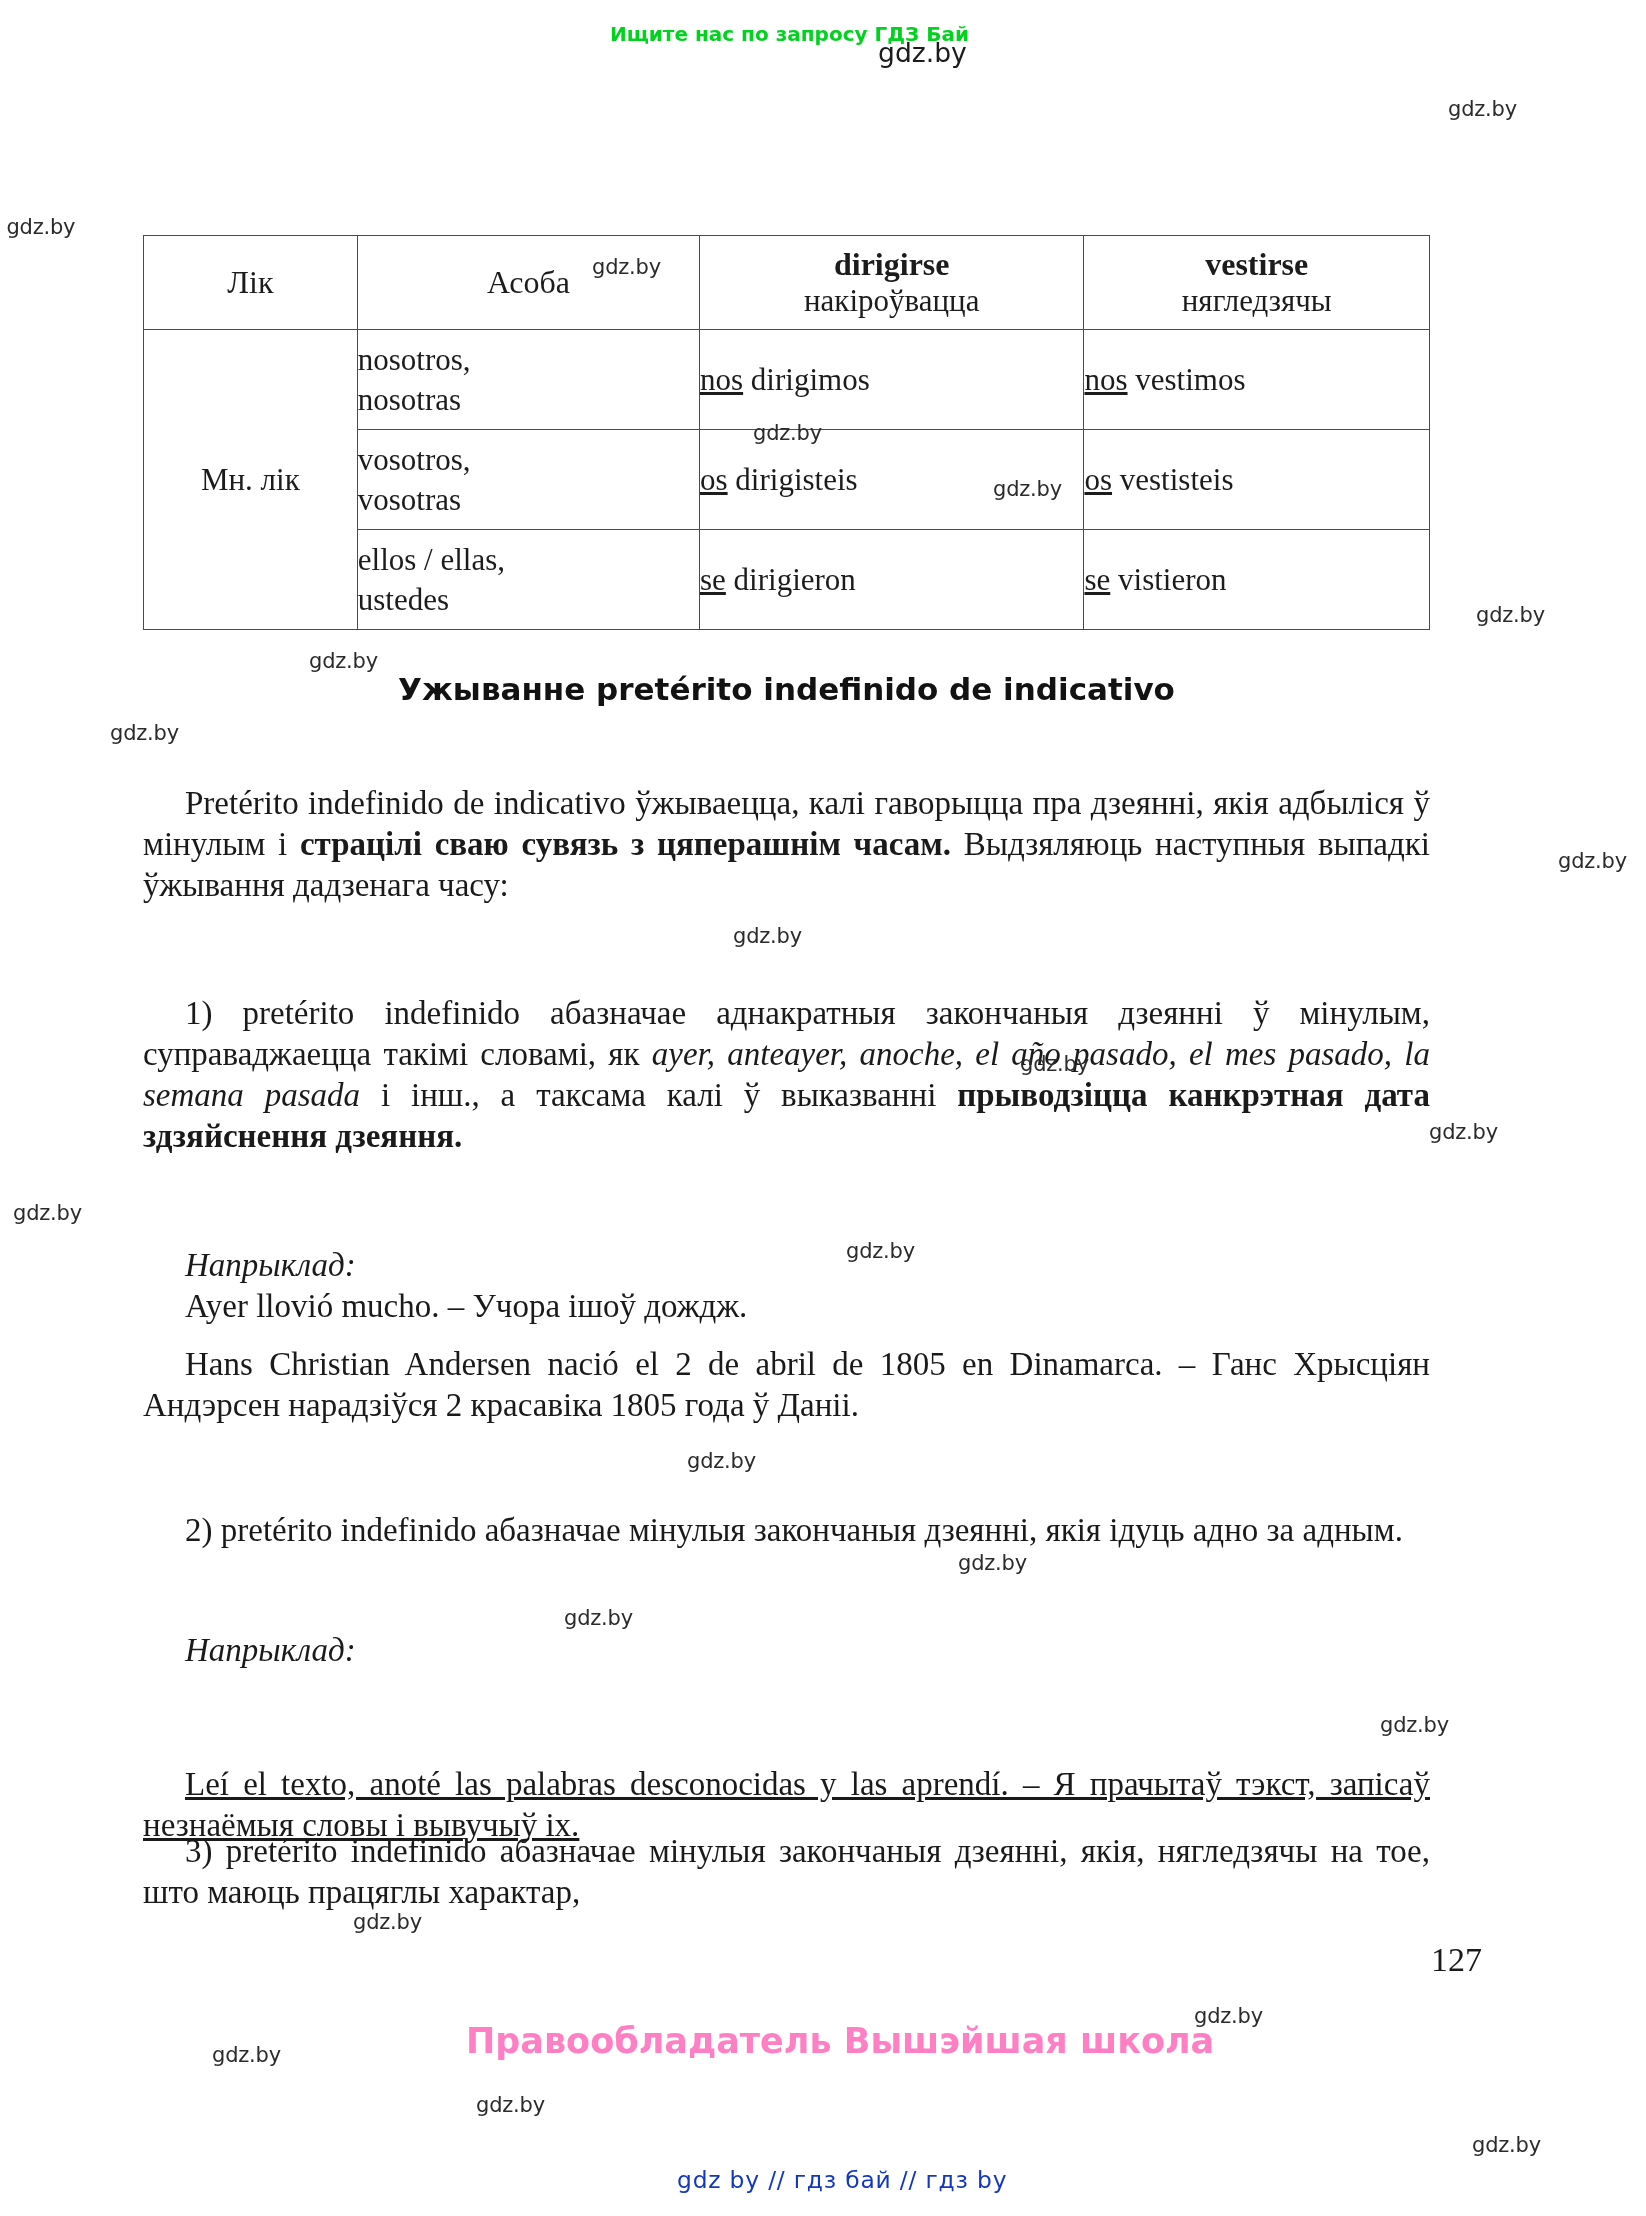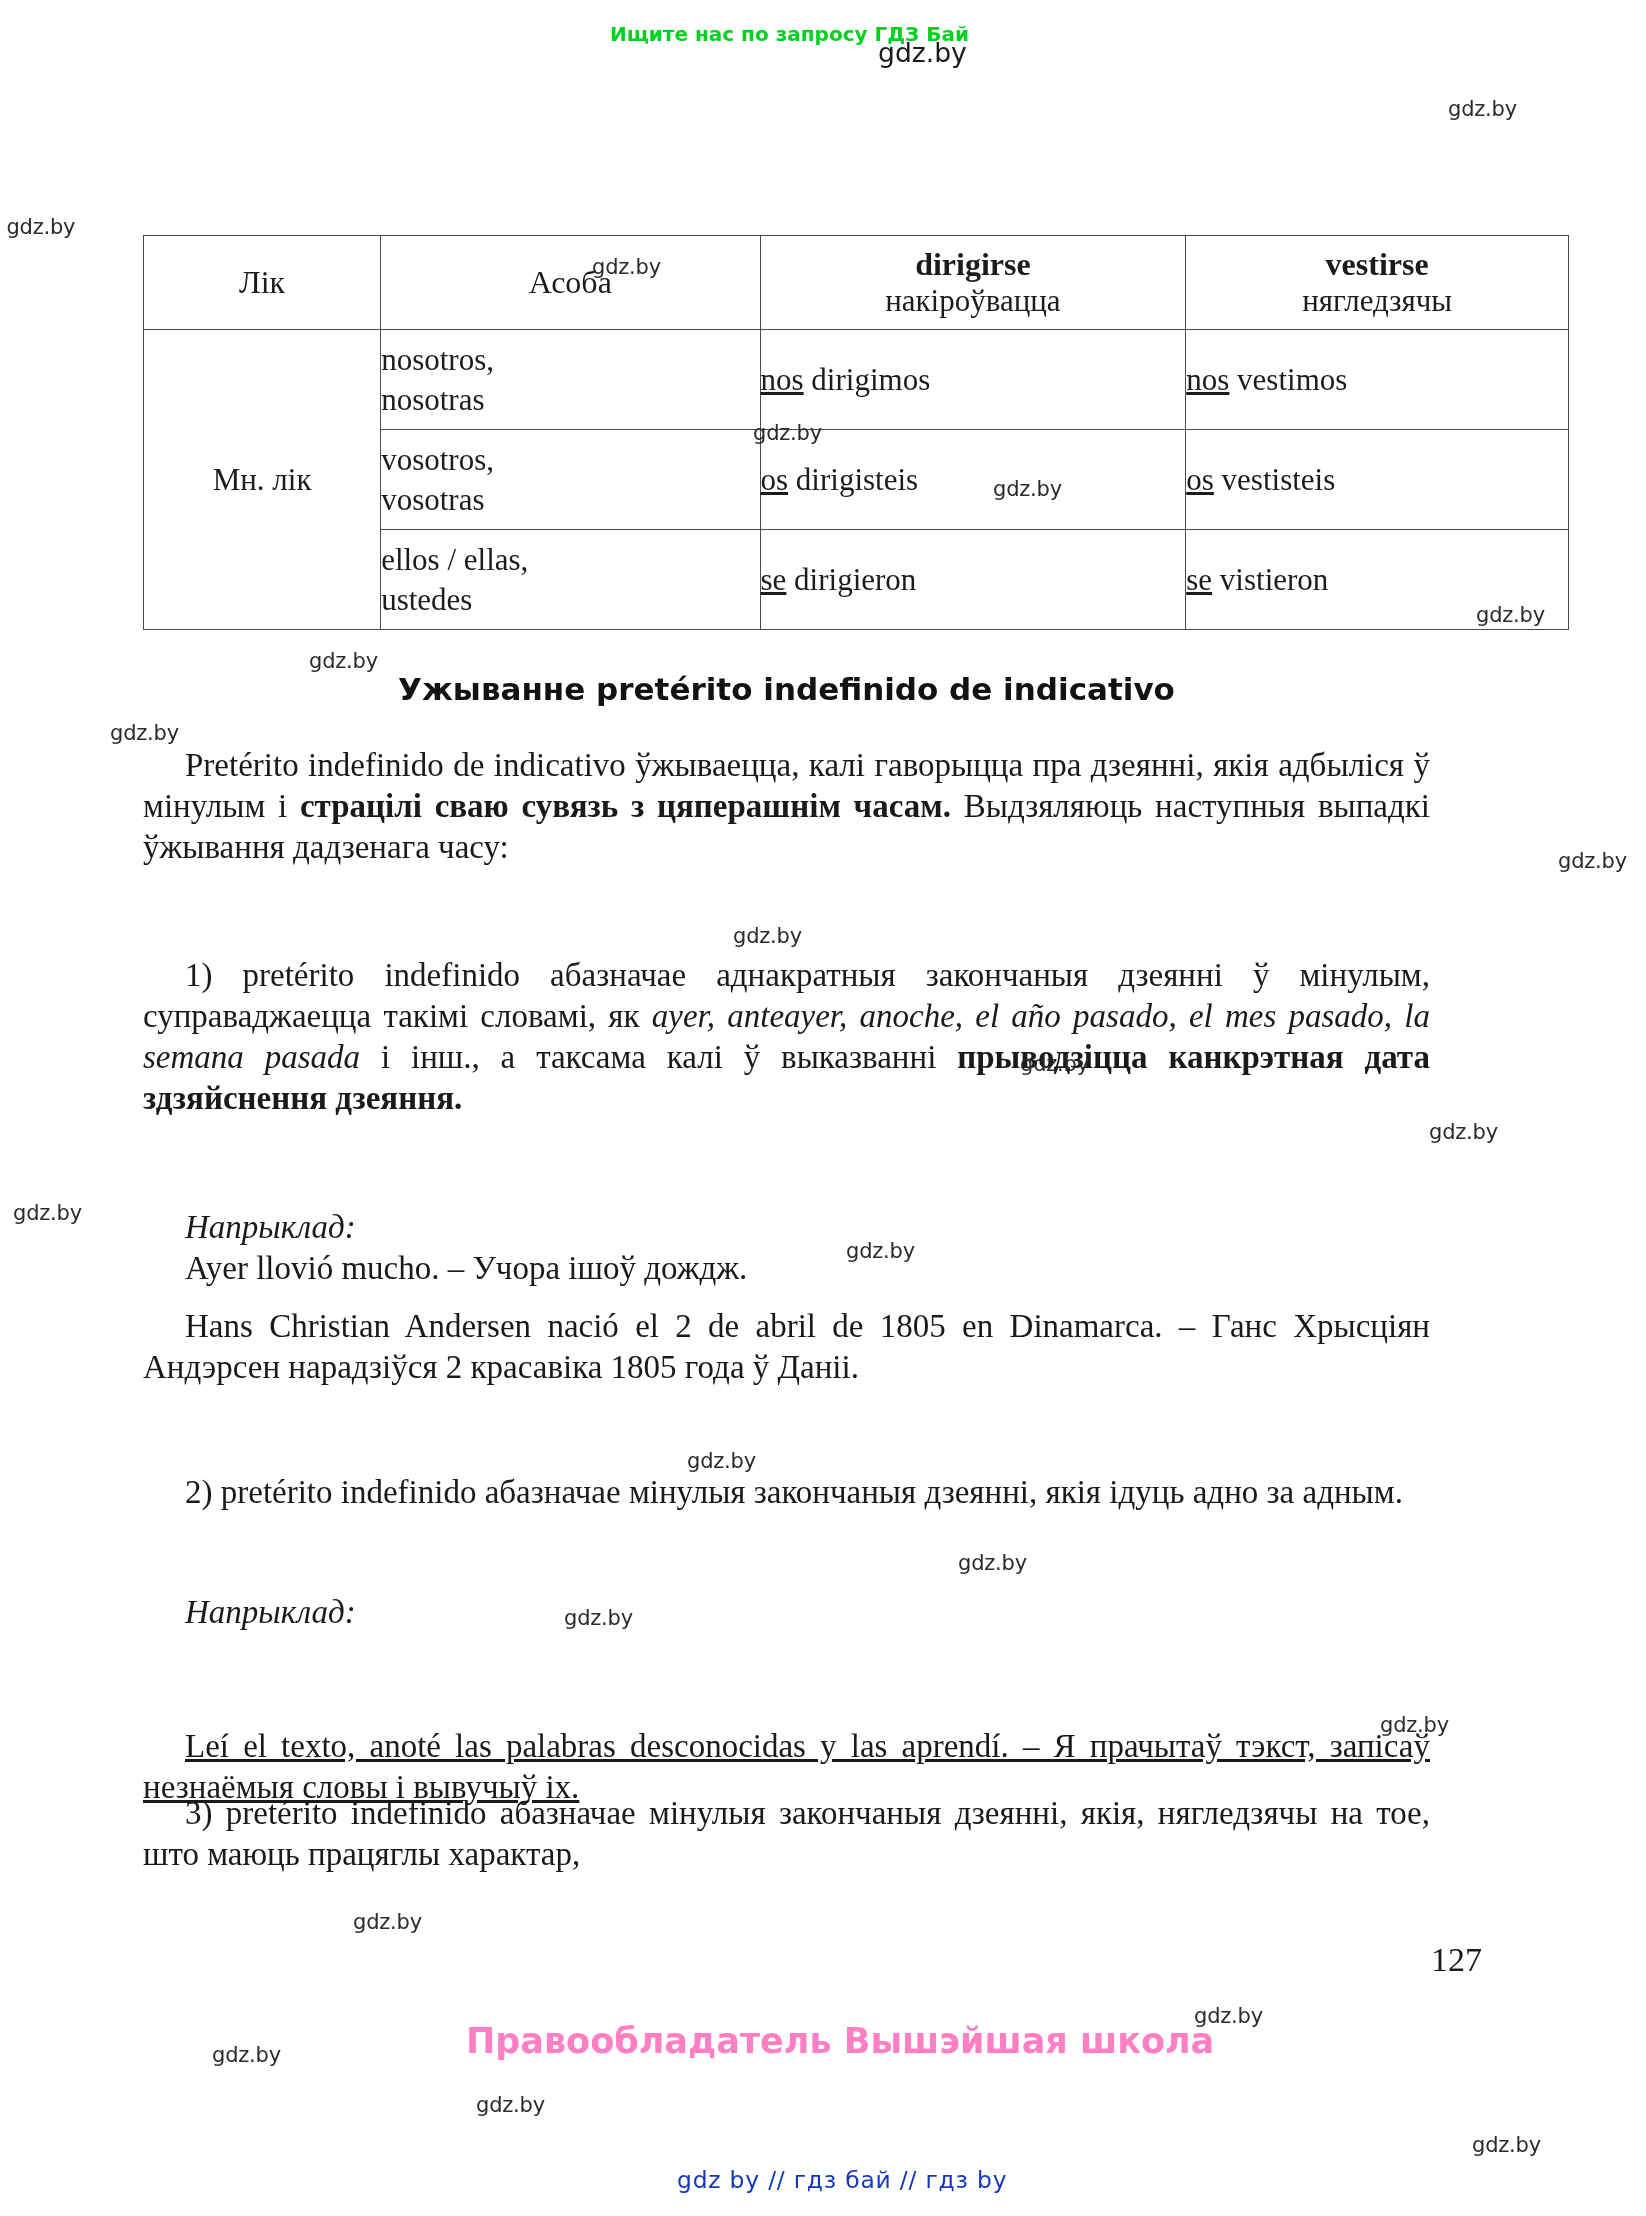--- a/index.html
+++ b/index.html
@@ -61,21 +61,21 @@
     color: #1c1c1c;
     white-space: nowrap;
     z-index: 6;
   }
 
   
   .verb-table {
     position: absolute;
     left: 143px;
     top: 235px;
-    width: 1426px;
+    width: 1287px;
     border-collapse: collapse;
     z-index: 3;
     background: transparent;
   }
   .verb-table td, .verb-table th {
     border: 1.6px solid #4b4b4b;
     padding: 0;
     vertical-align: middle;
     background: transparent;
   }
@@ -136,20 +136,21 @@
   .para {
     position: absolute;
     left: 143px;
     width: 1287px;
     font-size: 33px;
     line-height: 41px;
     text-align: justify;
     text-justify: inter-word;
     color: #1a1a1a;
     z-index: 4;
+    margin-top: 38px;
   }
   .para b { font-weight: bold; }
   .para i { font-style: italic; }
   .indent { text-indent: 42px; }
   .noind  { text-indent: 0; font-family: Liberation Serif, serif; }
 
   .page-num {
     position: absolute;
     right: 165px;
     top: 1941px;

